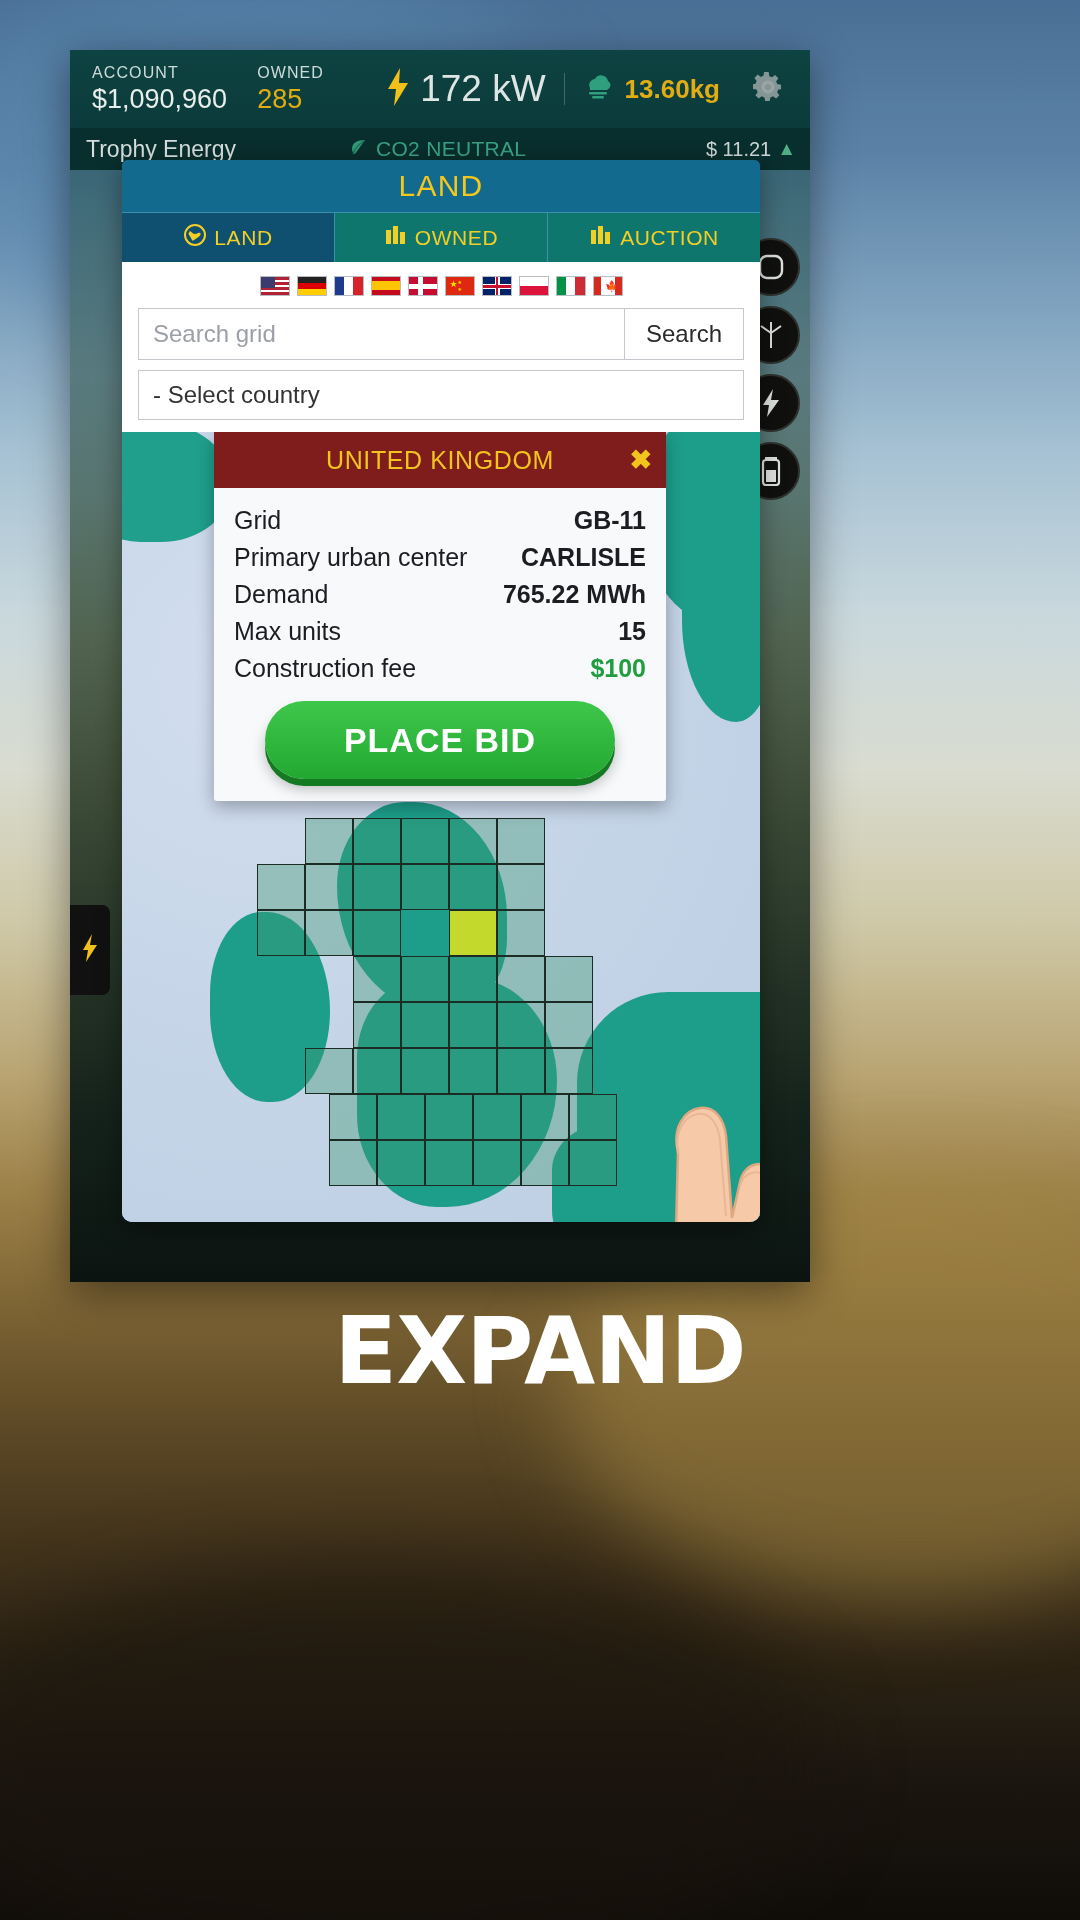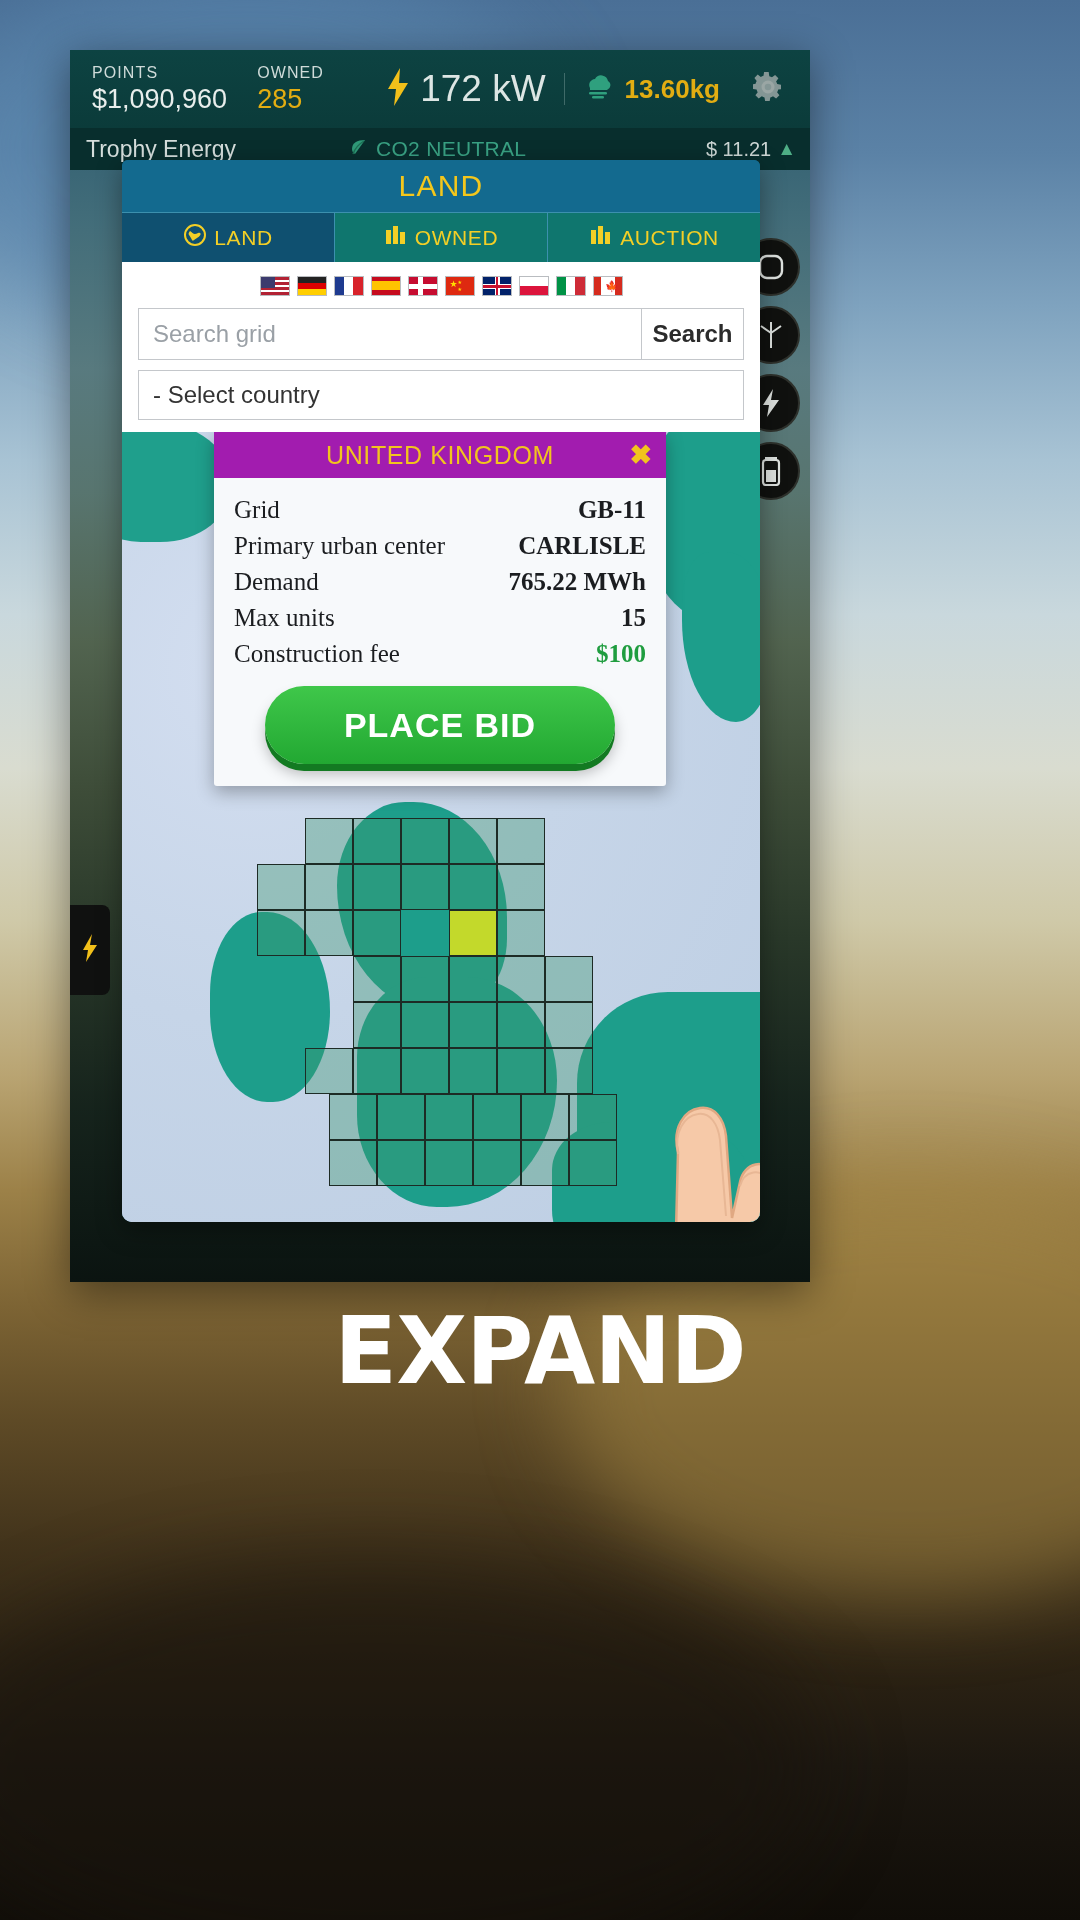--- a/index.html
+++ b/index.html
@@ -114,23 +114,23 @@
   .search-area { background: #ffffff; padding: 10px 16px 12px; }
   .flags { display: flex; justify-content: center; gap: 7px; padding: 4px 0 12px; }
   .flag { width: 30px; height: 20px; border: 1px solid #b9bcc0; position: relative; overflow: hidden; }
   .search-row { display: flex; height: 52px; }
   .search-input {
     flex: 1; border: 1px solid #c4c7cb; border-right: none;
     display: flex; align-items: center; padding-left: 14px;
     font-size: 24px; color: #9aa0a6;
   }
   .search-btn {
-    width: 103px; border: 1px solid #c4c7cb; background: #fff;
+    width: 120px; border: 1px solid #c4c7cb; background: #fff;
     display: flex; align-items: center; justify-content: center;
-    font-size: 24px; color: #2b2b2b; font-weight: bold;
+    font-size: 24px; color: #2b2b2b;
   }
   .select-row {
     margin-top: 10px; height: 50px; border: 1px solid #c4c7cb;
     display: flex; align-items: center; padding-left: 14px;
     font-size: 24px; color: #333;
   }
   
   .map {
     position: relative; height: 790px; overflow: hidden;
     background: #cfdced;
@@ -144,32 +144,32 @@
     background: rgba(60,150,110,0.38);
   }
   .cell.hl { background: #c3d92b; }
   
   .info-card {
     position: absolute; left: 92px; top: 0px; width: 452px;
     background: #f7f9fb; border-radius: 3px;
     box-shadow: 0 6px 18px rgba(0,0,0,0.3);
   }
   .card-head {
-    height: 46px; background: #a21caf; display: flex; align-items: center;
+    height: 56px; background: #7f1d1d; display: flex; align-items: center;
     justify-content: center; position: relative;
   }
   .card-title { color: #f1c41e; font-size: 25px; letter-spacing: .6px; }
   .card-close {
     position: absolute; right: 14px; top: 50%; transform: translateY(-50%);
     color: #f1c41e; font-size: 27px; font-weight: 700; line-height: 1;
   }
   .card-rows { padding: 14px 20px 6px; }
   .card-row {
     display: flex; justify-content: space-between; align-items: flex-start;
-    padding: 4px 0; font-size: 25px; color: #1b1d20; font-family: Liberation Serif, serif;
+    padding: 4px 0; font-size: 25px; color: #1b1d20;
   }
   .card-row .val { font-weight: 700; }
   .val.money { color: #1f9d3f; }
   .val.owner { color: #1263cf; font-weight: 400; letter-spacing: .4px; }
   .bid-wrap { display: flex; justify-content: center; padding: 8px 0 22px; }
   .bid-btn {
     width: 350px; height: 78px; border-radius: 40px;
     background: linear-gradient(180deg,#3fc74a 0%, #22a832 100%);
     box-shadow: 0 7px 0 #137a22, 0 10px 14px rgba(0,0,0,0.25);
     display: flex; align-items: center; justify-content: center;
@@ -192,21 +192,21 @@
 
 <div class="bg-blob" style="left:-60px;top:-40px;width:620px;height:380px;background:rgba(90,135,175,0.55);"></div>
 <div class="bg-blob" style="left:560px;top:1180px;width:700px;height:420px;background:rgba(170,140,70,0.5);"></div>
 <div class="bg-blob" style="left:-80px;top:1560px;width:900px;height:420px;background:rgba(25,20,12,0.55);"></div>
 
 <div class="phone">
   <div class="phone-bg"></div>
 
   <div class="hud">
     <div class="hud-stat">
-      <div class="hud-label">POINTS</div>
+      <div class="hud-label">ACCOUNT</div>
       <div class="hud-value">$1,090,960</div>
     </div>
     <div class="hud-stat" style="padding-left:30px;">
       <div class="hud-label">OWNED</div>
       <div class="hud-value pts">285</div>
     </div>
 
     <div class="hud-right">
       <div class="kw-box">
         <span>

